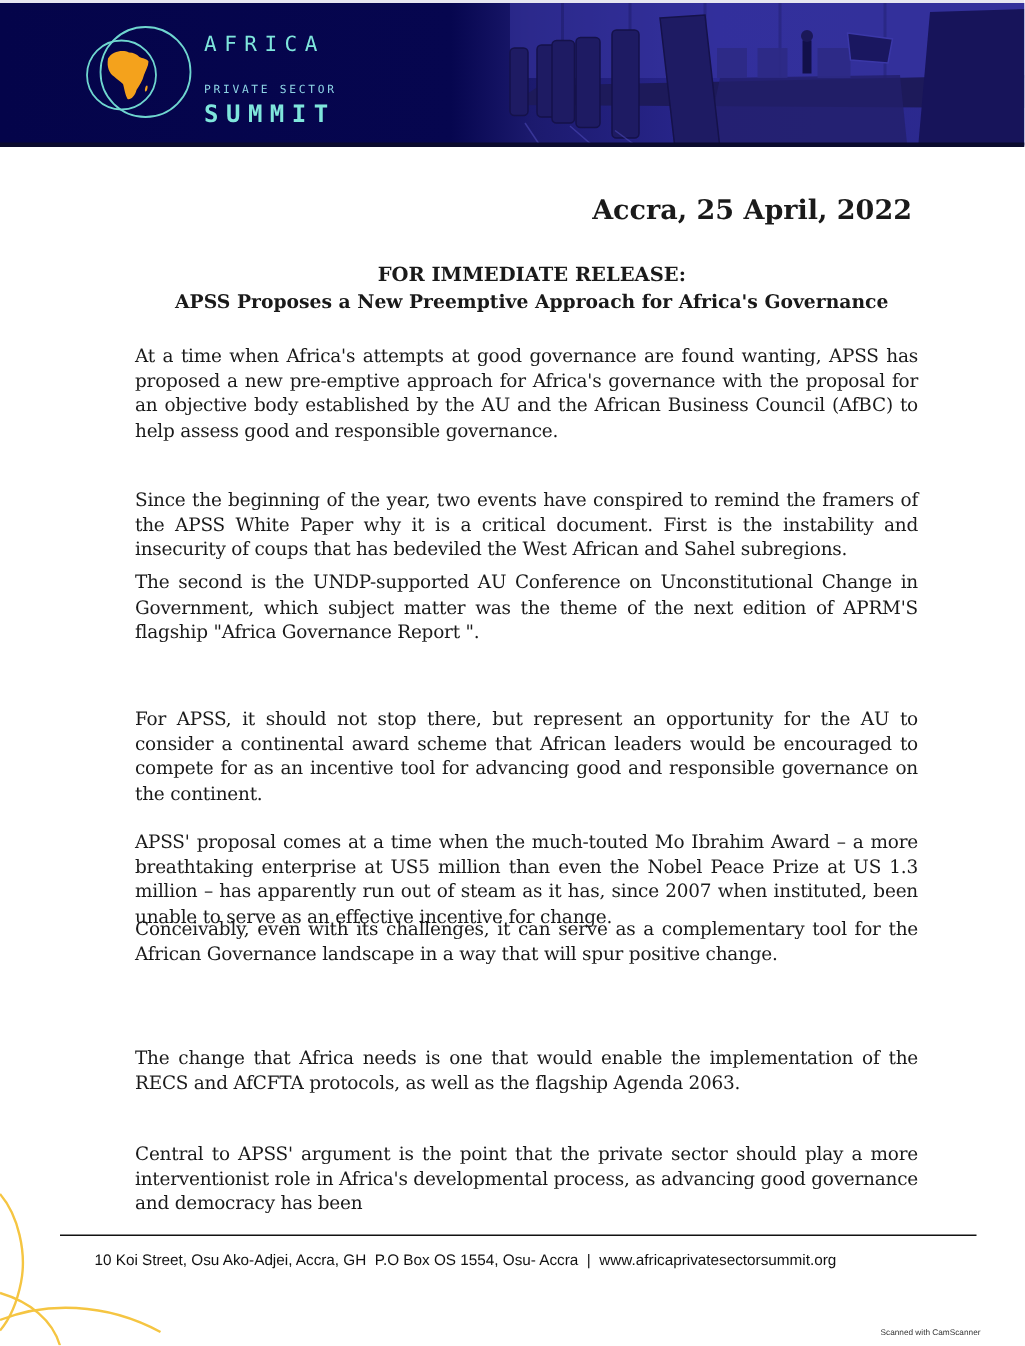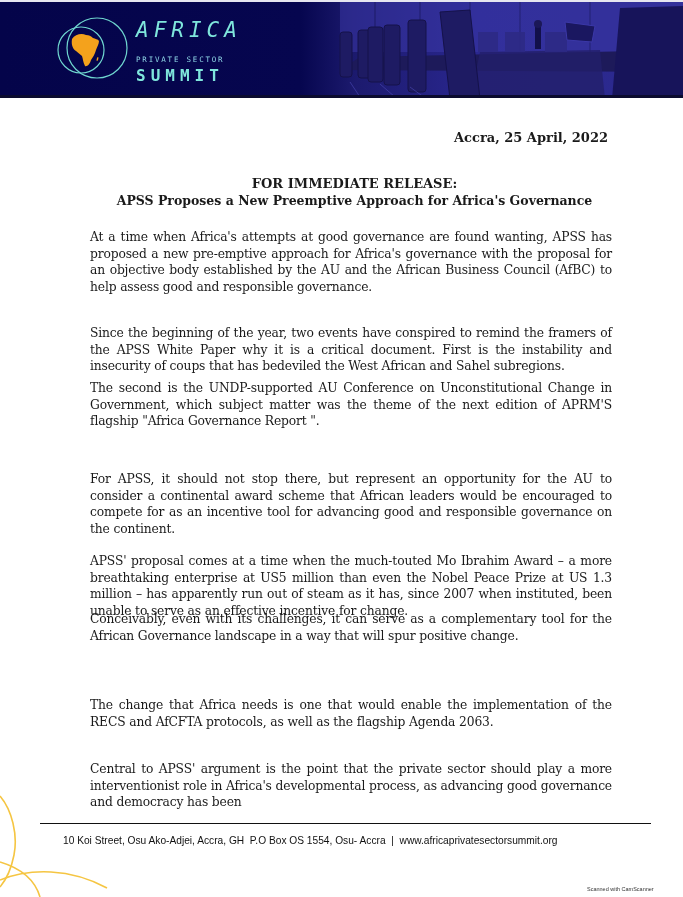--- a/index.html
+++ b/index.html
@@ -17,27 +17,27 @@
     }
     .banner-bottom {
       position: absolute; left: 0; top: 95px; width: 683px; height: 3px; background: #0b0b2e;
     }
     .scene { position: absolute; left: 0; top: 0; width: 683px; height: 97px; }
     .logo { position: absolute; left: 55px; top: 12px; width: 80px; height: 70px; }
     .logo-text {
       position: absolute; left: 136px; top: 18px; color: #7fe6dc;
       font-family: "DejaVu Sans Mono", "Liberation Mono", monospace;
     }
-    .logo-africa { font-size: 21px; letter-spacing: 5px; line-height: 20px; display: block; font-style: italic; }
+    .logo-africa { font-size: 14px; letter-spacing: 5px; line-height: 20px; display: block; }
     .logo-pss { font-size: 7.5px; letter-spacing: 1.8px; line-height: 12px; display: block; color: #8fd6e6; margin-top: 14px; }
     .logo-summit { font-size: 16px; letter-spacing: 5px; line-height: 20px; display: block; font-weight: bold; }
 
     .date {
       position: absolute; right: 75px; top: 130px;
-      font-weight: bold; font-size: 13px;
+      font-weight: bold; font-size: 18px;
     }
     .headline {
       position: absolute; left: 0; width: 683px; top: 176px; text-align: center;
       font-weight: bold; font-size: 13px; margin-left: 0; text-decoration: underline;
     }
     .headline span { display: inline-block; margin-left: 26px; }
     .subtitle {
       position: absolute; left: 0; width: 683px; top: 193px; text-align: center;
       font-size: 12.5px;
       font-weight: bold;

